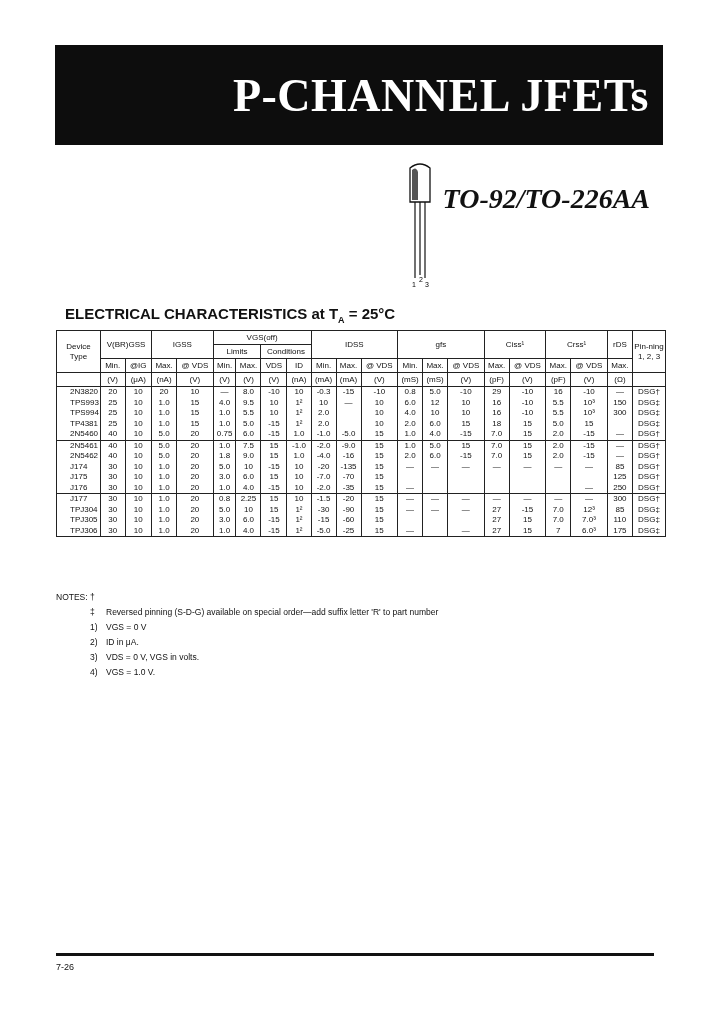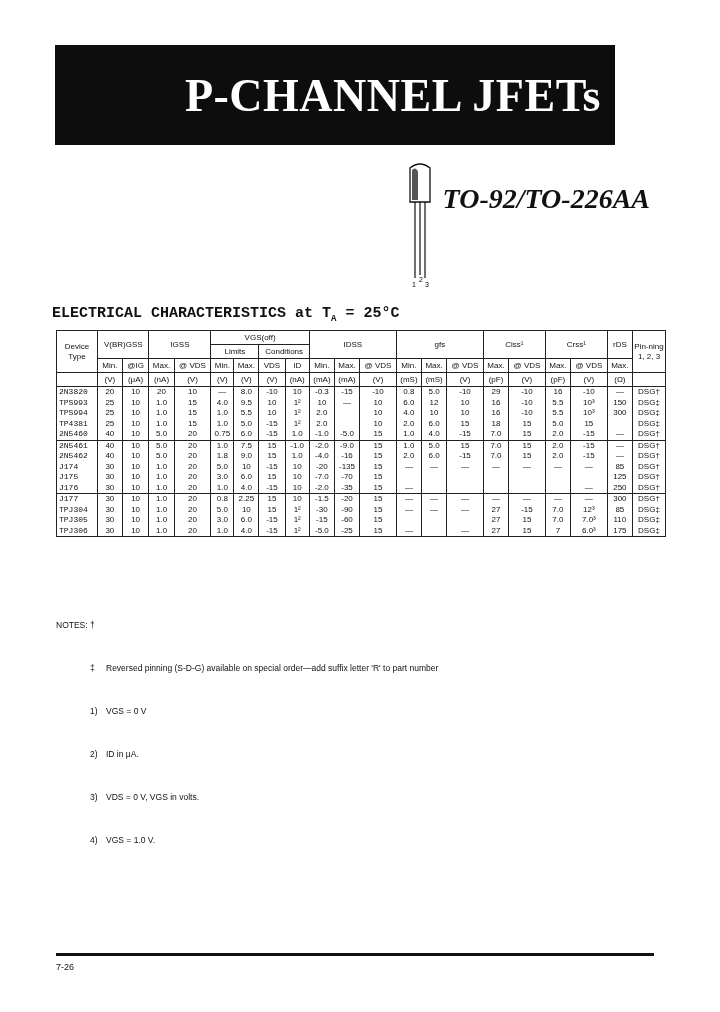--- a/index.html
+++ b/index.html
@@ -1,30 +1,30 @@
 <!DOCTYPE html>
 <html><head>
 <meta charset="utf-8">
 <style>
   html, body { margin:0; padding:0; background:#fff; }
   body { width:720px; height:1012px; position:relative; font-family:"Liberation Sans", sans-serif; color:#111; overflow:hidden; }
-  .title-bar { position:absolute; left:55px; top:45px; width:560px; height:100px; background:#0d0d0d; }
+  .title-bar { position:absolute; left:55px; top:45px; width:608px; height:100px; background:#0d0d0d; }
   .title-bar .title { position:absolute; right:14px; top:24px; color:#fff; font-family:"Liberation Serif", serif; font-weight:bold; font-size:46px; letter-spacing:0.5px; }
   .pkg { position:absolute; left:400px; top:160px; width:40px; height:130px; }
   .pkg-label { position:absolute; right:70px; top:183px; font-family:"Liberation Serif", serif; font-style:italic; font-weight:bold; font-size:28px; }
-  .section-title { position:absolute; left:52px; top:305px; font-family:Liberation Mono, monospace; font-weight:bold; font-size:15px; }
+  .section-title { position:absolute; left:65px; top:305px; font-family:Liberation Sans, sans-serif; font-weight:bold; font-size:15px; }
   .section-title sub { font-size:9px; }
   table.spec { position:absolute; left:56px; top:330px; width:610px; border-collapse:collapse; font-size:8px; }
   table.spec td, table.spec th { border:1px solid #222; padding:0 1px; text-align:center; font-weight:normal; line-height:10px; }
   table.spec thead th { height:13px; }
   table.spec tbody td { border-top:none; border-bottom:none; height:10.5px; }
   table.spec tbody tr.grp-end td { border-bottom:1px solid #222; }
-  table.spec td.type { text-align:left; padding-left:2px;font-family:Liberation Mono, monospace; }
+  table.spec td.type { text-align:left; padding-left:13px; }
   .notes { position:absolute; left:56px; top:590px; font-size:8.5px; line-height:15px; }
-  .notes .row { display:flex;margin-top:28px; }
+  .notes .row { display:flex; }
   .notes .k { width:34px; }
   .notes .sym { width:16px; }
   .foot-rule { position:absolute; left:56px; top:953px; width:598px; height:3px; background:#111; }
   .page-num { position:absolute; left:56px; top:962px; font-size:9px; }
 </style>
 </head>
 <body>
 
 <div class="title-bar">
   <div class="title">P-CHANNEL JFETs</div>

